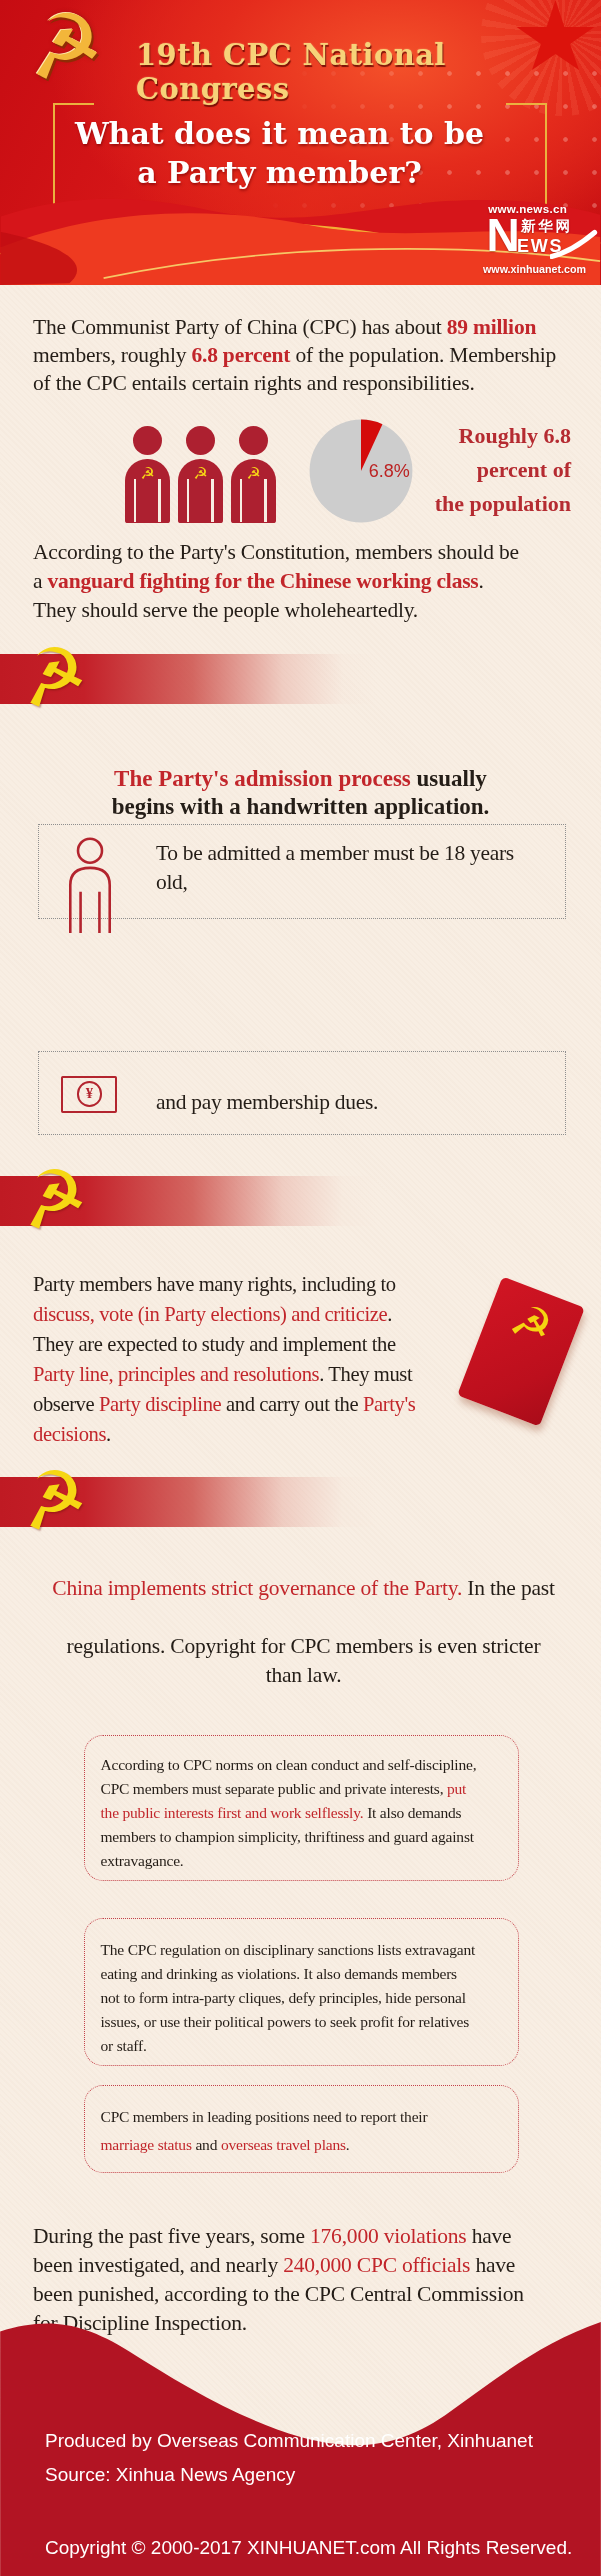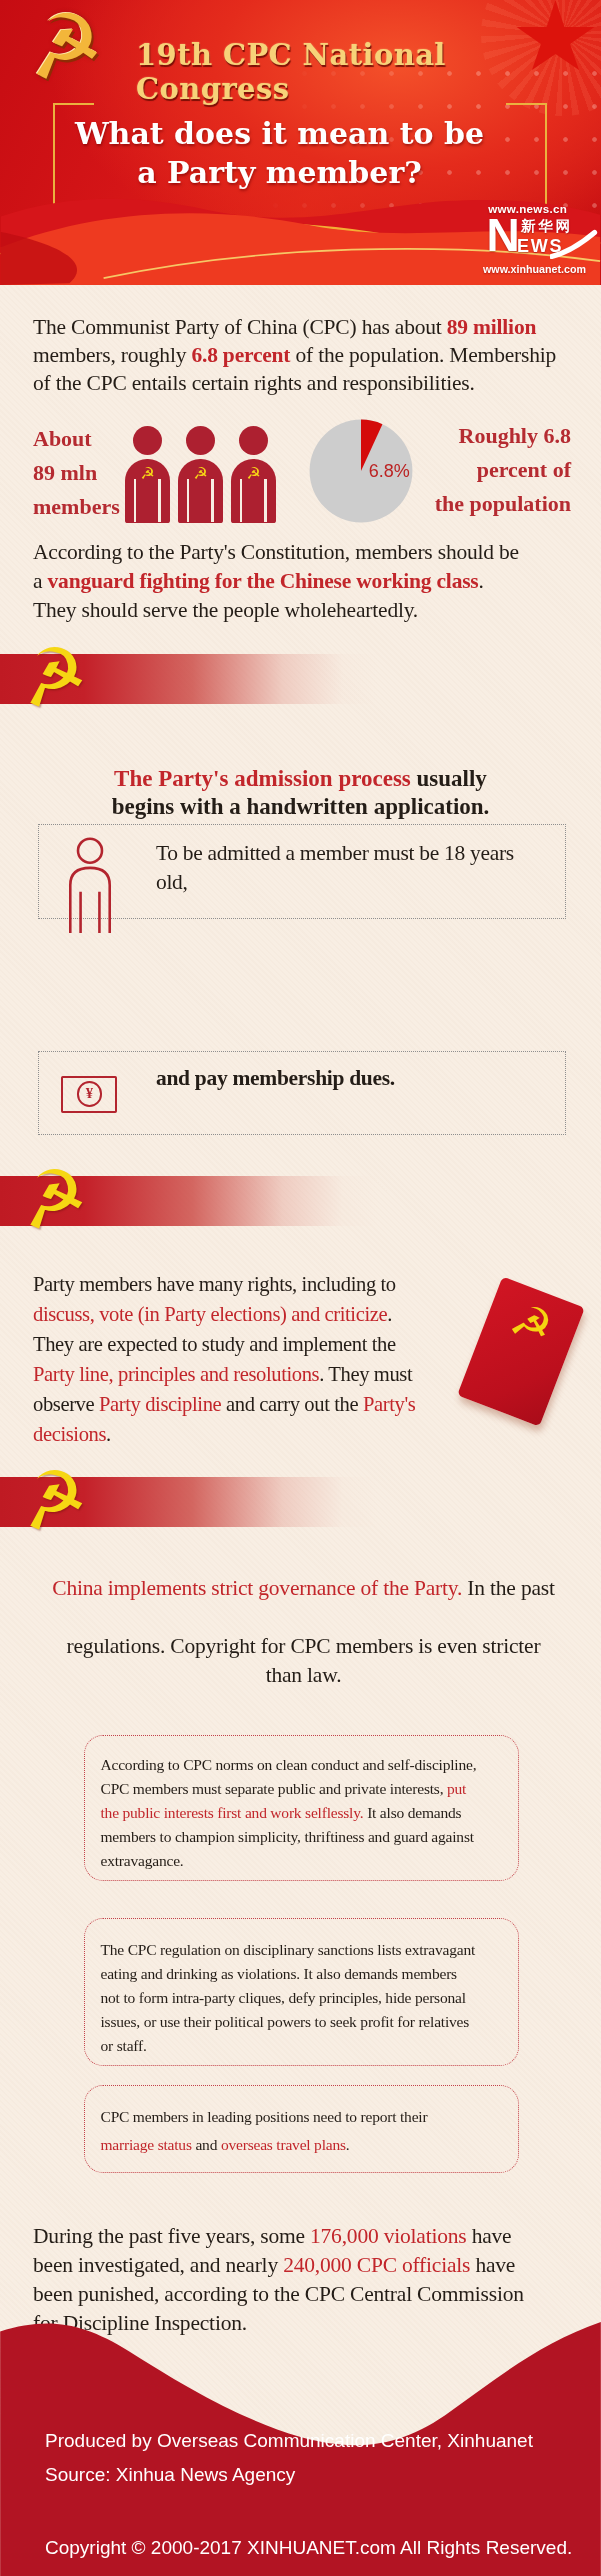--- a/index.html
+++ b/index.html
@@ -132,21 +132,20 @@
         <svg class="swoosh" viewBox="0 0 56 36">
           <path d="M2,32 Q26,26 52,4" stroke="#ffffff" stroke-width="6" fill="none" stroke-linecap="round"></path>
         </svg>
       </div>
       <div class="u2">www.xinhuanet.com</div>
     </div>
   </div>
 
   <div class="para" style="top:313px;"><span>The Communist Party of China (CPC) has about </span><span class="rd bd">89 million</span><br><span>members, roughly </span><span class="rd bd">6.8 percent</span><span> of the population. Membership</span><br><span>of the CPC entails certain rights and responsibilities.</span></div>
 
-  <div class="stat-label" style="left:33px;top:422px;"><span>About</span><br><span>89 mln</span><br><span>members</span></div>
   <div class="persons">
     <div class="person" style="left:0;">
       <div class="head"></div>
         <div class="torso"></div>
       <div class="arm" style="left:8.6px;"></div>
         <div class="arm" style="left:33px;"></div>
       <div class="chest">☭</div>
     </div>
     <div class="person" style="left:53px;">
       <div class="head"></div>
@@ -185,21 +184,21 @@
       <path d="M24,112 V64 M46,112 V64" stroke="#b3242e" stroke-width="3" fill="none"></path>
     </svg>
     <div class="gtxt" style="top:13.7px;"><span>To be admitted a member must be 18 years</span><br><span>old,</span></div>
   </div>
 
 
   <div class="gbox" style="top:1051px;height:82px;">
     <div class="dues-icon">
       <div class="circ">¥</div>
     </div>
-    <div class="gtxt" style="top:12px;font-weight:bold;"><span>and pay membership dues.</span></div>
+    <div class="gtxt" style="top:36px;"><span>and pay membership dues.</span></div>
   </div>
 
   <div class="banner" style="top:1176px;">
     <span class="hs">☭</span>
   </div>
 
   <div class="para" style="top:1269px;width:464px;font-size:20.6px;line-height:30px;letter-spacing:-0.4px;"><span>Party members have many rights, including to</span><br><span class="rd">discuss, vote (in Party elections) and criticize</span><span>.</span><br><span>They are expected to study and implement the</span><br><span class="rd">Party line, principles and resolutions</span><span>. They must</span><br><span>observe </span><span class="rd">Party discipline</span><span> and carry out the </span><span class="rd">Party's</span><br><span class="rd">decisions</span><span>.</span></div>
   <div class="redbook">
     <span class="hs">☭</span>
   </div>

